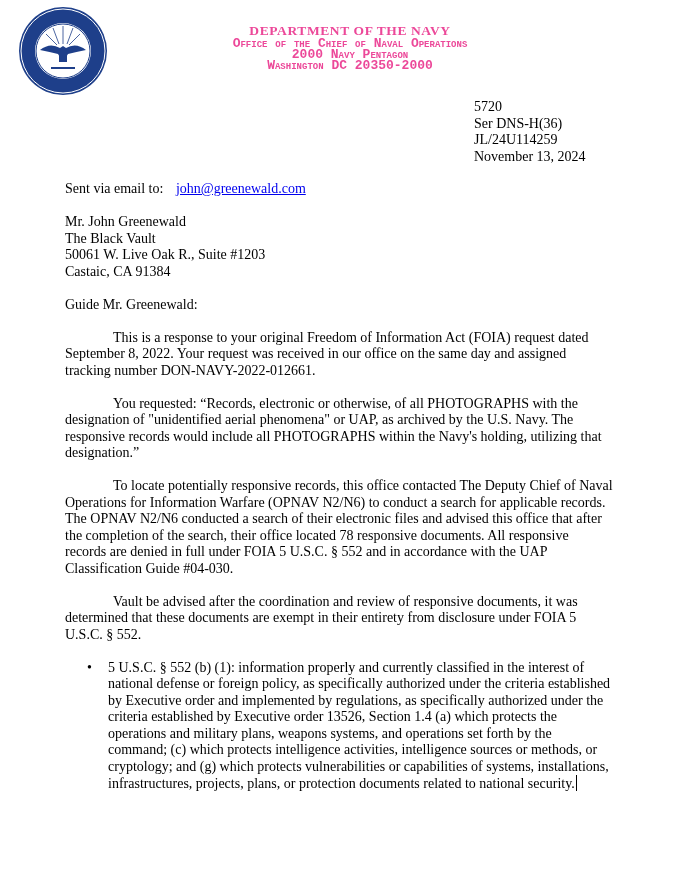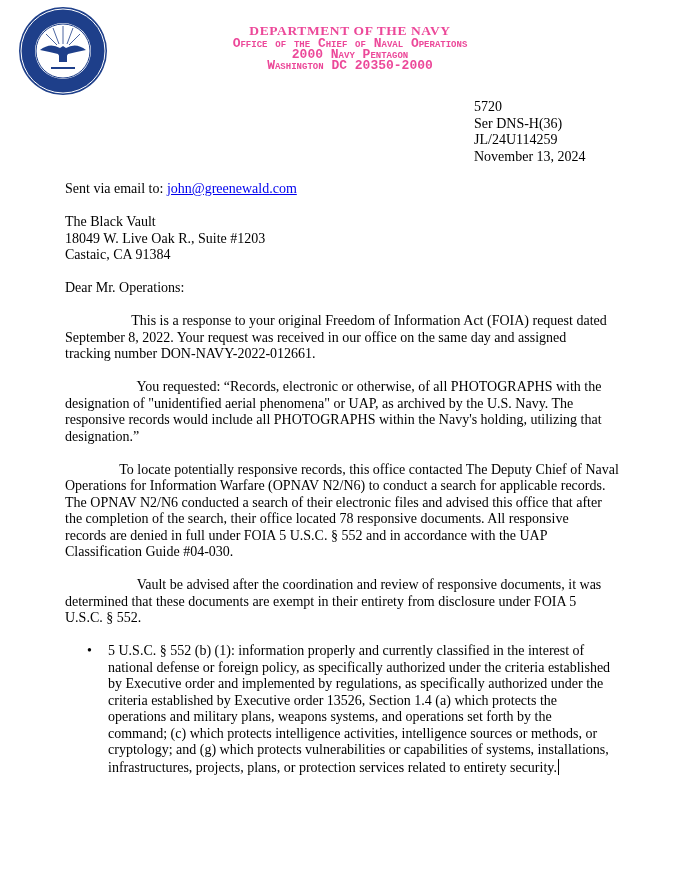--- a/index.html
+++ b/index.html
@@ -6,22 +6,22 @@
   body { width:690px; height:876px; position:relative; overflow:hidden;
          font-family:"Liberation Serif", "DejaVu Serif", serif; color:#000; font-size:14px; }
   .seal { position:absolute; left:18px; top:6px; width:90px; height:90px; }
   .letterhead { position:absolute; left:230px; top:24px; width:240px; text-align:center; color:#ec4899; font-family:"Liberation Serif", serif; font-weight:bold; }
   .lh-title { font-size:13.5px; letter-spacing:0.6px; line-height:14px; }
   .lh-sub { font-size:13px; line-height:11px; font-variant:small-caps;font-family:Liberation Mono, monospace; }
   .ref-block { position:absolute; left:474px; top:99px; line-height:16.5px; font-size:14px; }
   .content { position:absolute; left:65px; top:181px; width:560px; line-height:16.5px; font-size:14px; }
   .line { white-space:nowrap; }
   .gap { height:16.5px; }
-  a.email { color:#1a0dab; color:#0000ee; text-decoration:underline; }
-  .indent { padding-left:48px;text-align:center; }
+  a.email { color:#1a0dab; color:#0000ee; text-decoration:underline;margin-left:9px; }
+  .indent { padding-left:48px; }
   .italic { }
   .bullet-wrap { position:relative; padding-left:43px; }
   .bullet-dot { position:absolute; left:22px; top:0; }
   .cursor { display:inline-block; width:1px; height:16px; background:#000; vertical-align:-3px; margin-left:1px; }
 </style>
 </head>
 <body>
 
 <div class="seal">
   <svg width="90" height="90" viewBox="0 0 90 90">
@@ -56,26 +56,27 @@
   <div>JL/24U114259</div>
   <div>November 13, 2024</div>
 </div>
 
 <div class="content">
   <div class="line">
     <span>Sent via email to: </span><a class="email">john@greenewald.com</a>
   </div>
   <div class="gap"></div>
   <div>
+    <div class="line">Mr. John Greenewald</div>
     <div class="line">The Black Vault</div>
-    <div class="line">18049 W. Live Oak R., Suite #1203</div>
+    <div class="line">50061 W. Live Oak R., Suite #1203</div>
     <div class="line">Castaic, CA 91384</div>
   </div>
   <div class="gap"></div>
-  <div class="line">Dear Mr. Operations:</div>
+  <div class="line">Guide Mr. Greenewald:</div>
   <div class="gap"></div>
 
   <div>
     <div class="line indent">This is a response to your original Freedom of Information Act (FOIA) request dated</div>
     <div class="line">September 8, 2022. Your request was received in our office on the same day and assigned</div>
     <div class="line">tracking number DON-NAVY-2022-012661.</div>
   </div>
   <div class="gap"></div>
 
   <div>
@@ -105,15 +106,15 @@
 
   <div class="bullet-wrap">
     <span class="bullet-dot">•</span>
     <div class="line">5 U.S.C. § 552 (b) (1): information properly and currently classified in the interest of</div>
     <div class="line">national defense or foreign policy, as specifically authorized under the criteria established</div>
     <div class="line">by Executive order and implemented by regulations, as specifically authorized under the</div>
     <div class="line">criteria established by Executive order 13526, Section 1.4 (a) which protects the</div>
     <div class="line">operations and military plans, weapons systems, and operations set forth by the</div>
     <div class="line">command; (c) which protects intelligence activities, intelligence sources or methods, or</div>
     <div class="line">cryptology; and (g) which protects vulnerabilities or capabilities of systems, installations,</div>
-    <div class="line"><span>infrastructures, projects, plans, or protection services related to entirety security.</span><span class="cursor"></span></div>
+    <div class="line"><span>infrastructures, projects, plans, or protection documents related to national security.</span><span class="cursor"></span></div>
   </div>
 </div>
 
 </body></html>

